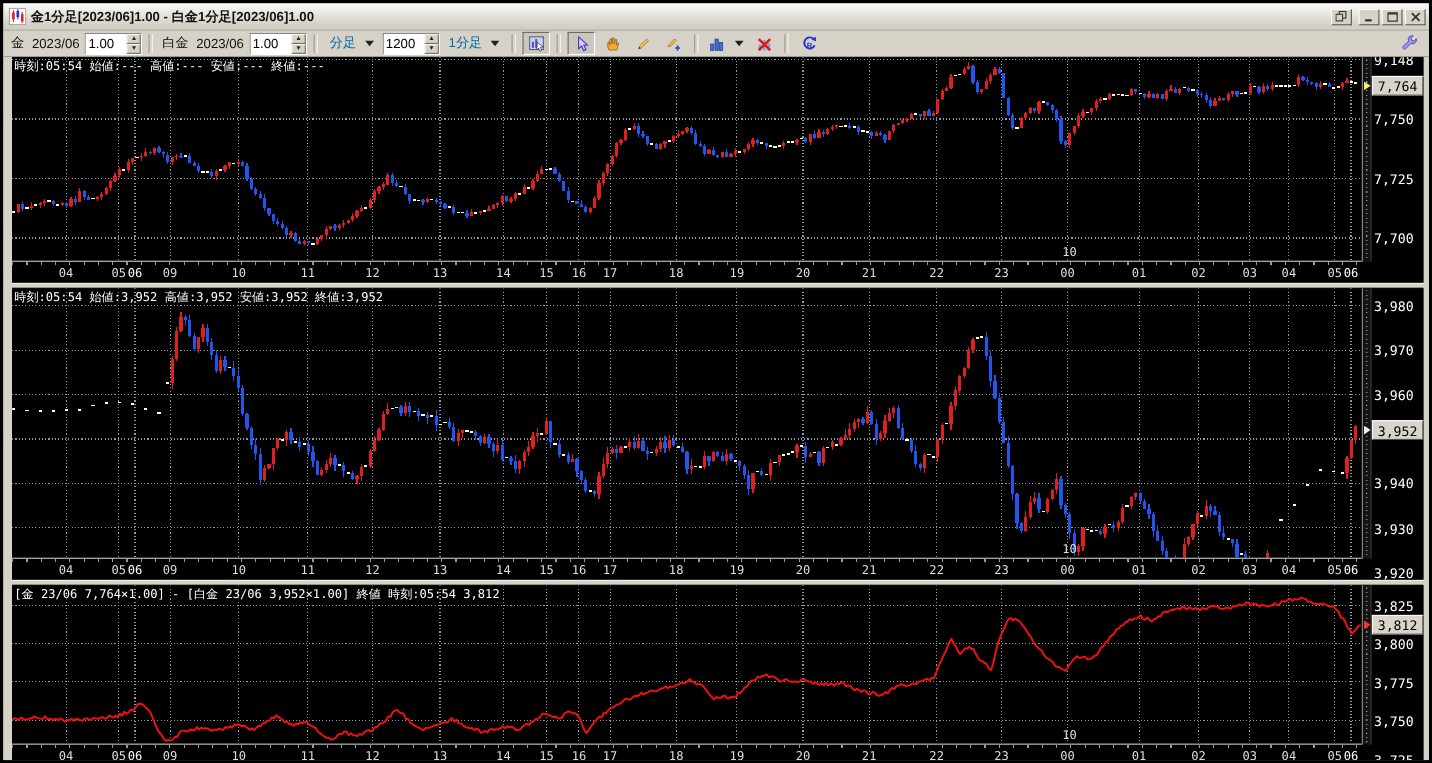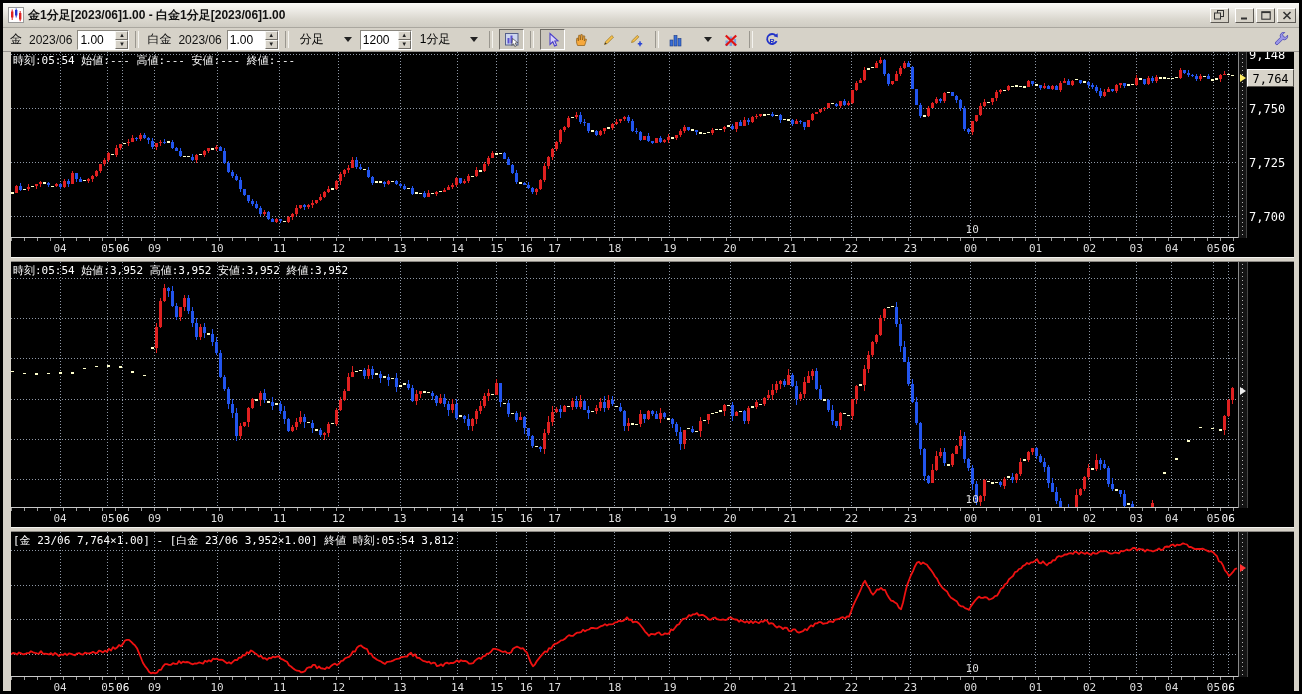--- a/index.html
+++ b/index.html
@@ -18,22 +18,22 @@
   .toolbar{height:23px;flex:0 0 23px;display:flex;align-items:center;gap:3px;padding:0 5px;
     background:#d6d2c8;border-bottom:1px solid #989590;}
   .tlabel{font-size:12px;color:#111;margin:0 2px;}
   .tvalue{font-size:12px;color:#111;margin:0 2px;}
   .tsep{width:2px;height:17px;border-left:1px solid #9a978f;border-right:1px solid #f4f3ef;margin:0 3px;}
   .spin{display:inline-flex;align-items:stretch;height:18px;border:1px solid;border-color:#8a877f #fff #fff #8a877f;background:#fff;}
   .spin input{width:33px;border:0;outline:0;font:12px "Liberation Sans",sans-serif;padding:0 2px;background:#fff;color:#000;}
   .spin-btns{display:flex;flex-direction:column;width:13px;}
   .sb{flex:1;font-size:6px;line-height:7px;text-align:center;color:#222;background:#d6d2c8;
     border:1px solid;border-color:#f6f5f1 #6f6c66 #6f6c66 #f6f5f1;user-select:none;}
-  .tb-drop{display:inline-flex;align-items:center;gap:20px;height:20px;padding:0 4px;background:#d6d2c8;
-    border:1px solid transparent;font:12px "Liberation Sans",sans-serif;color:#000000;}
+  .tb-drop{display:inline-flex;align-items:center;gap:8px;height:20px;padding:0 4px;background:#d6d2c8;
+    border:1px solid transparent;font:12px "Liberation Sans",sans-serif;color:#0369a1;}
   .caret{width:0;height:0;border:4px solid transparent;border-top:5px solid #222;margin-top:4px;display:inline-block;}
   .tb-icon{width:25px;height:21px;background:#d6d2c8;border:1px solid transparent;padding:1px;
     display:inline-flex;align-items:center;justify-content:center;}
   .tb-icon.pressed{border-color:#6f6c66 #fff #fff #6f6c66;background:#cbc7bd;}
   .tb-right{margin-left:auto;display:flex;align-items:center;}
   
   #panels{padding:0 5px 0 8px;background:#d6d2c8;}
   .panel{display:flex;background:#000;}
   .plot-col{display:flex;flex-direction:column;}
   .plot{position:relative;background:#000;overflow:hidden;}
@@ -1362,20 +1362,29 @@
             <span class="xlab" style="left: 1160.74px;">04</span>
             <span class="xlab" style="left: 1202.46px;">05</span>
             <span class="xlab bold" style="left: 1217.18px;">06</span>
           </div>
         </div>
         <div class="slider-col">
           <div class="vslider" style="height: 246px;">
             <div class="pmark" style="top: 125.049px; border-left-color: rgb(238, 238, 238);"></div>
           </div>
         </div>
+        <div class="price-col" style="height: 265px;">
+          <div class="plab" style="top: 10.1311px;">3,980</div>
+          <div class="plab" style="top: 50.459px;">3,970</div>
+          <div class="plab" style="top: 90.7869px;">3,960</div>
+          <div class="plab" style="top: 171.443px;">3,940</div>
+          <div class="plab" style="top: 211.77px;">3,930</div>
+          <div class="plab" style="top: 252.098px;">3,920</div>
+          <div class="cur-price" style="top: 120.049px;">3,952</div>
+        </div>
       </div>
       <div class="splitter"></div>
       <div class="panel" style="height: 163px;">
         <div class="plot-col" style="width: 1227px;">
           <div class="plot" style="height: 145px;">
             <svg width="1227" height="145" shape-rendering="crispEdges">
               <line class="grid" x1="0" y1="18.1" x2="1227" y2="18.1"></line>
               <line class="grid" x1="0" y1="53.0" x2="1227" y2="53.0"></line>
               <line class="grid" x1="0" y1="87.8" x2="1227" y2="87.8"></line>
               <line class="grid" x1="0" y1="122.7" x2="1227" y2="122.7"></line>
@@ -1435,15 +1444,23 @@
             <span class="xlab" style="left: 1160.74px;">04</span>
             <span class="xlab" style="left: 1202.46px;">05</span>
             <span class="xlab bold" style="left: 1217.18px;">06</span>
           </div>
         </div>
         <div class="slider-col">
           <div class="vslider" style="height: 145px;">
             <div class="pmark" style="top: 32.25px; border-left-color: rgb(255, 51, 51);"></div>
           </div>
         </div>
+        <div class="price-col" style="height: 163px;">
+          <div class="plab" style="top: 12.125px;">3,825</div>
+          <div class="plab" style="top: 46.9808px;">3,800</div>
+          <div class="plab" style="top: 81.8365px;">3,775</div>
+          <div class="plab" style="top: 116.692px;">3,750</div>
+          <div class="plab" style="top: 151.548px;">3,725</div>
+          <div class="cur-price" style="top: 27.25px;">3,812</div>
+        </div>
       </div>
     </div>
 </div>
 
 </body></html>

